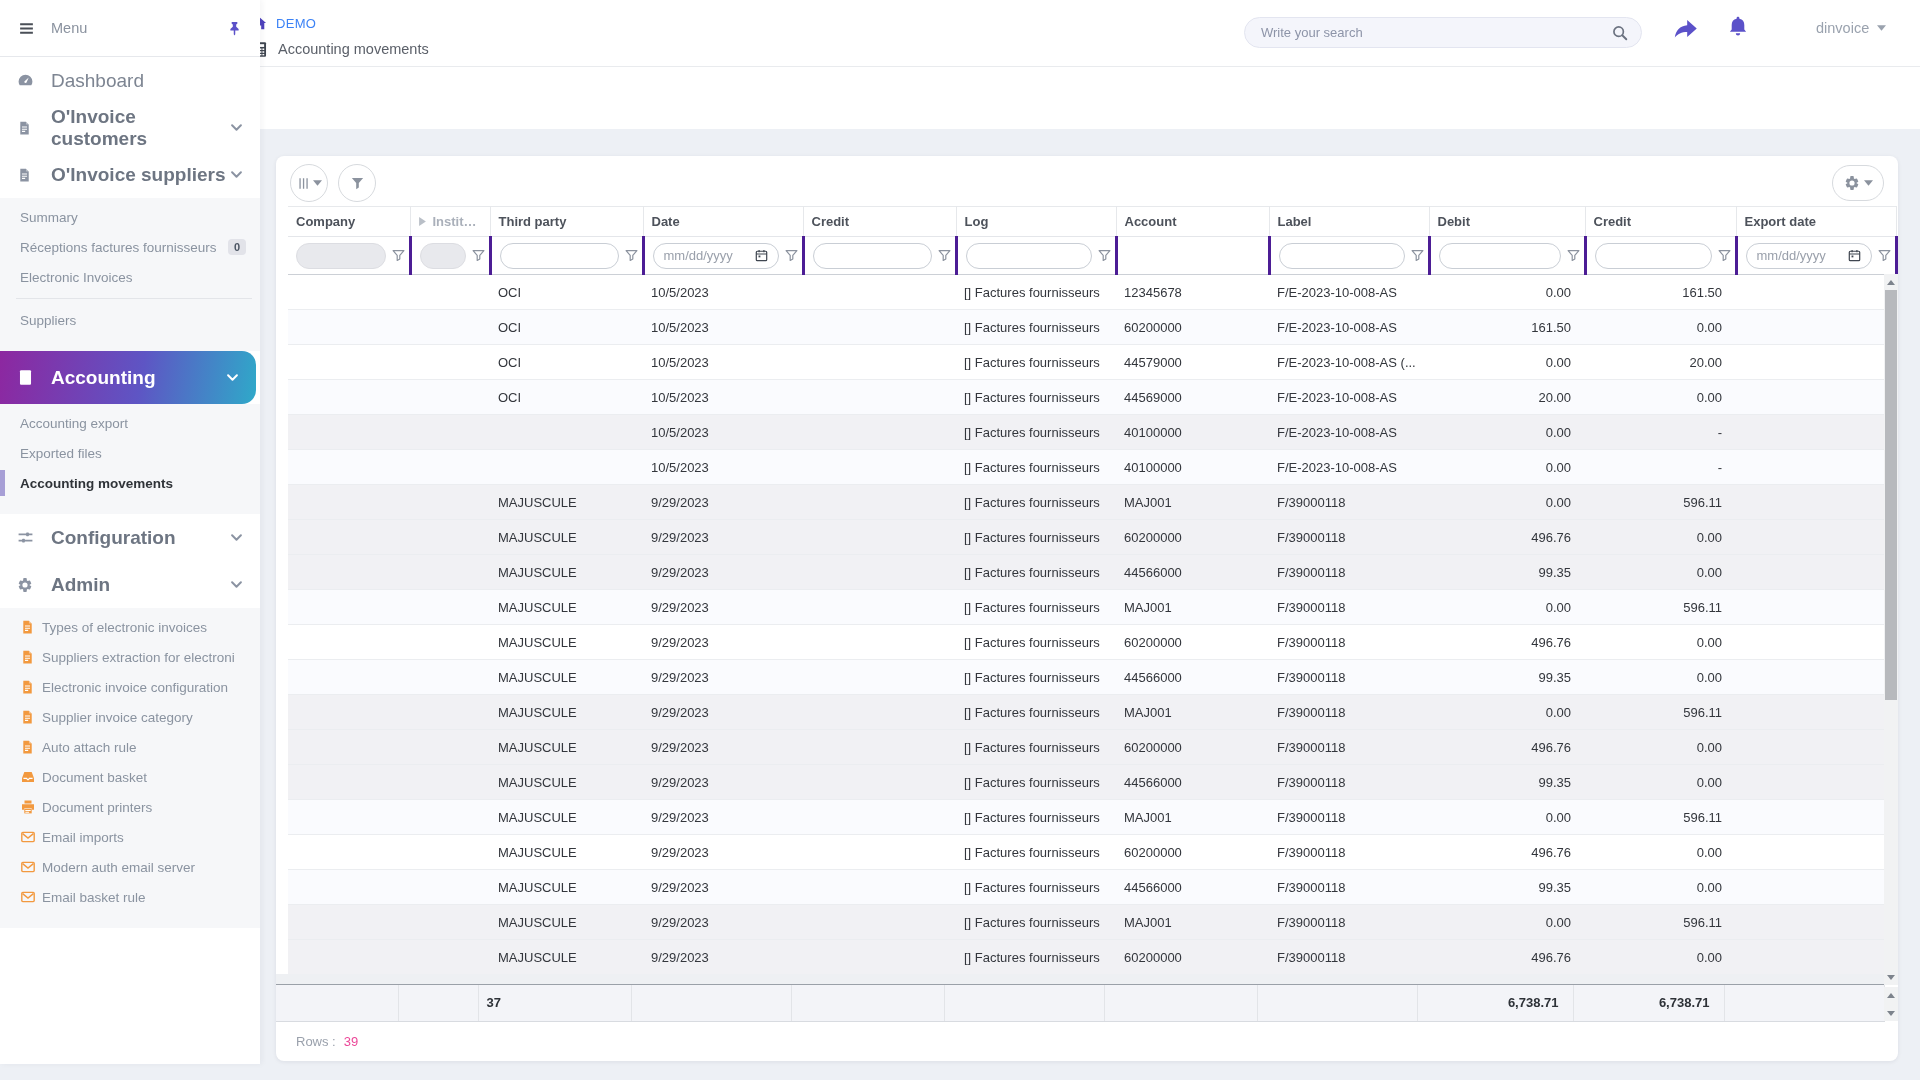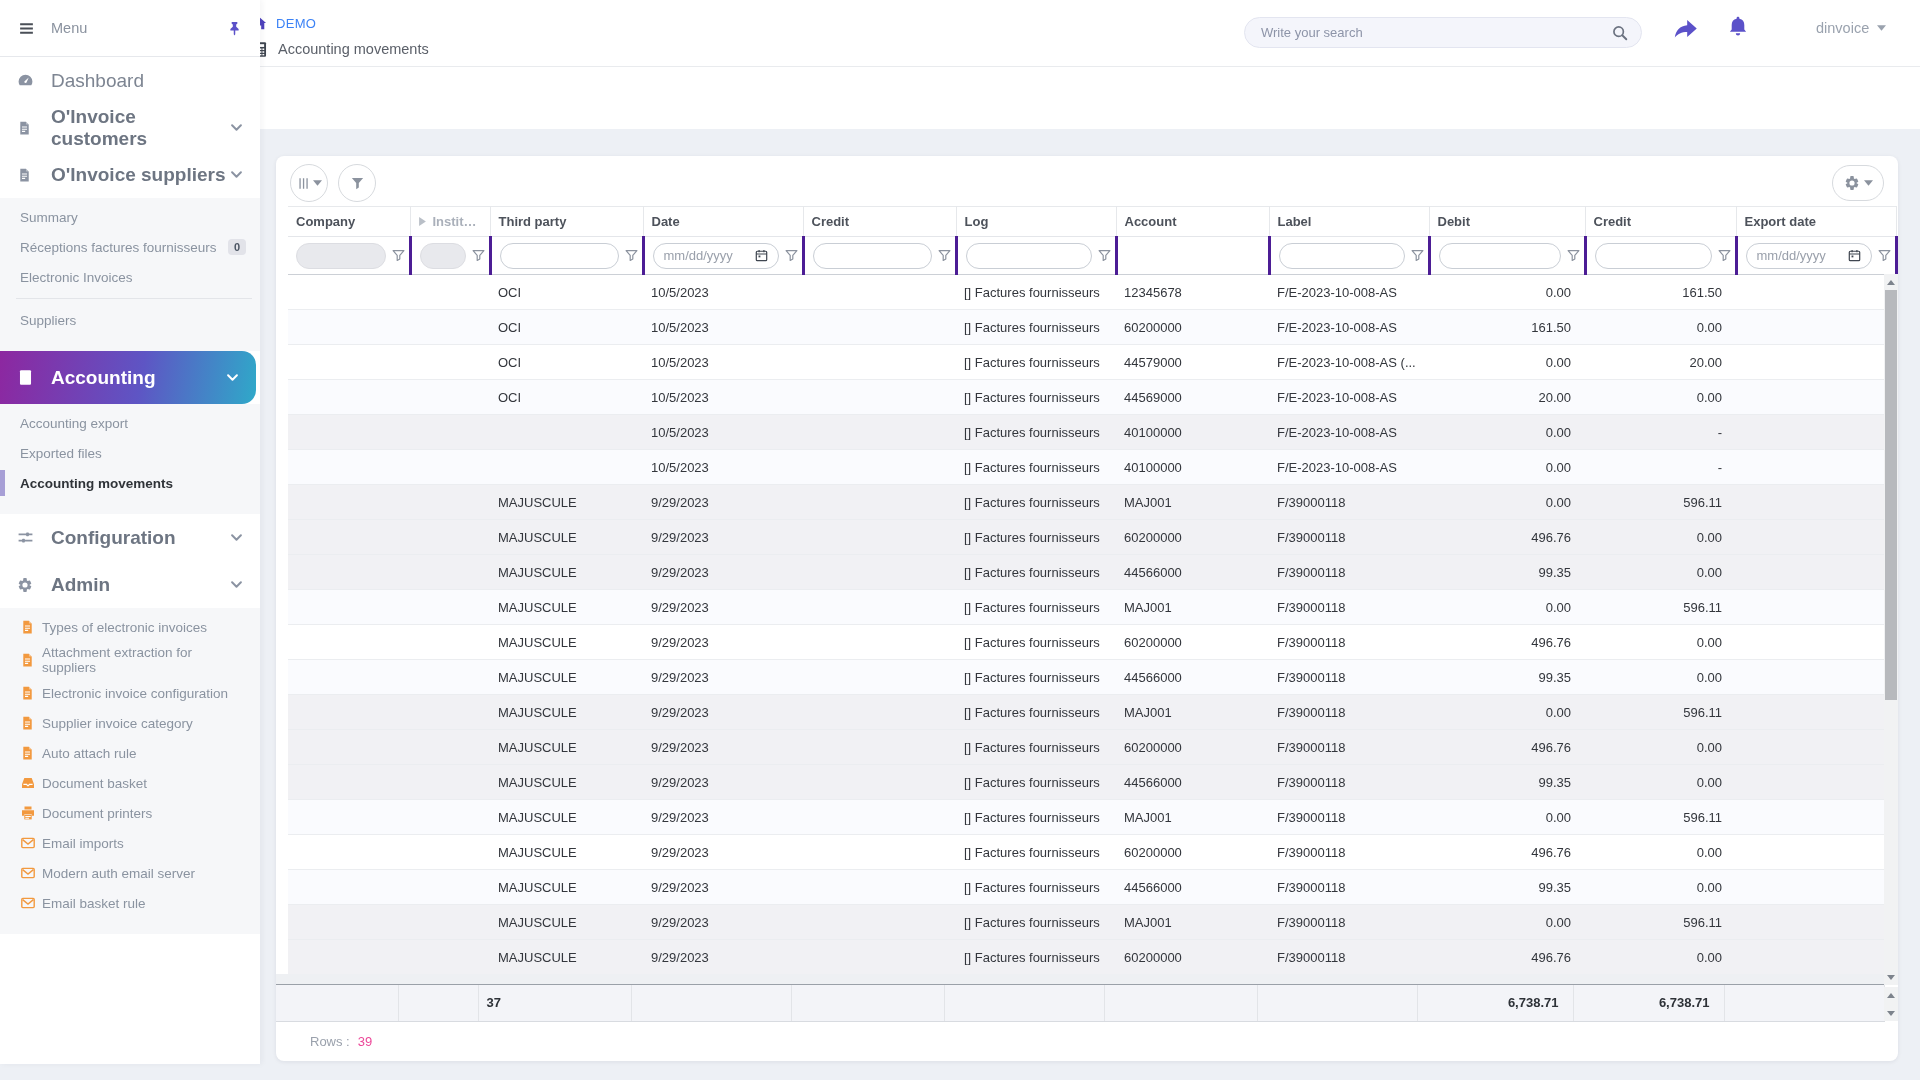--- a/index.html
+++ b/index.html
@@ -105,21 +105,21 @@
   tr.datarow.row-gray { background:#f1f1f4; }
   td.num, th.num { text-align:right; }
   td.num { padding-right:14px !important; }
 
   .gutter { position:absolute; left:0; top:818px; width:1622px; height:11px; background:#eef0f3;
             border-bottom:1px solid #9aa0a8; }
   .totals-wrap { position:absolute; left:0; top:829px; width:1622px; }
   tr.totals { height:36px; background:#f3f4f8; }
   tr.totals td { font-weight:bold; color:#2e3238; padding:0 8px; border-right:1px solid #e2e4e8;
                  border-bottom:1px solid #d8dbe0; }
-  .card-footer { position:absolute; left:14px; bottom:0; height:40px; display:flex; align-items:center;
+  .card-footer { position:absolute; left:0; bottom:0; height:40px; display:flex; align-items:center;
                  padding-left:20px; gap:8px; font-size:13px; }
   .card-footer .f-lbl { color:#9aa1ac; }
   .card-footer .f-val { color:#ec4899; font-weight:normal; }
 
   
   .vscroll { position:absolute; right:0; top:118px; width:14px; height:711px; background:#f1f2f3; }
   .sb-arrow { position:absolute; left:0; width:14px; height:14px; display:flex;
               align-items:center; justify-content:center; cursor:pointer; }
   .tri-up { width:0; height:0; border-left:4px solid transparent; border-right:4px solid transparent;
             border-bottom:5px solid #7d838c; }
@@ -356,21 +356,21 @@
 
       </div>
         <div class="sub-item ">
         <span class="icn">
             <svg width="15" height="16" viewBox="0 0 16 16">
               <path fill="currentColor" d="M3.5 1.2h6l3 3v10.6h-9z"></path>
               <path fill="#fff" opacity=".4" d="M9.5 1.2l3 3h-3z"></path>
               <path stroke="#fff" stroke-width="1.1" fill="none" d="M5.3 7h5.4M5.3 9.3h5.4M5.3 11.6h3.4"></path>
             </svg>
           </span>
-        <span class="sub-label">Attachment extraction for suppliers</span>
+        <span class="sub-label">Suppliers extraction for electroni</span>
 
       </div>
         <div class="sub-item ">
         <span class="icn">
             <svg width="15" height="16" viewBox="0 0 16 16">
               <path fill="currentColor" d="M3.5 1.2h6l3 3v10.6h-9z"></path>
               <path fill="#fff" opacity=".4" d="M9.5 1.2l3 3h-3z"></path>
               <path stroke="#fff" stroke-width="1.1" fill="none" d="M5.3 7h5.4M5.3 9.3h5.4M5.3 11.6h3.4"></path>
             </svg>
           </span>

